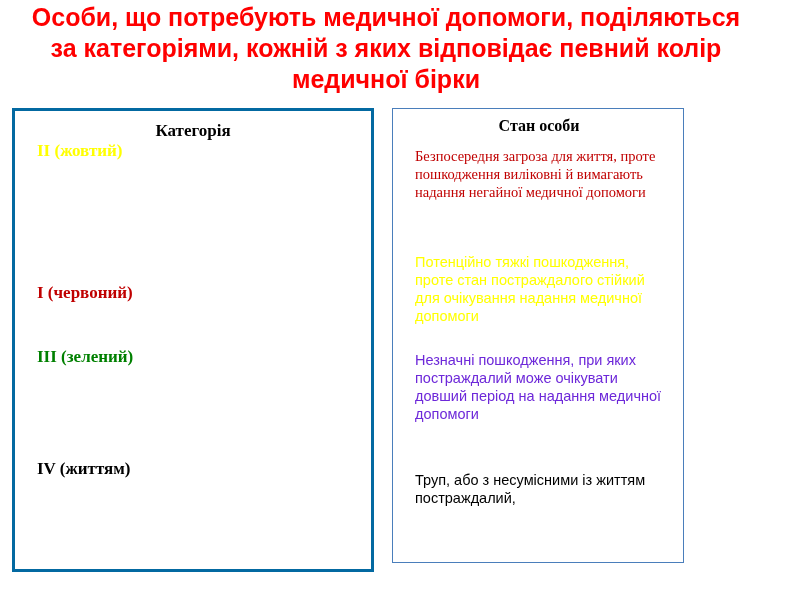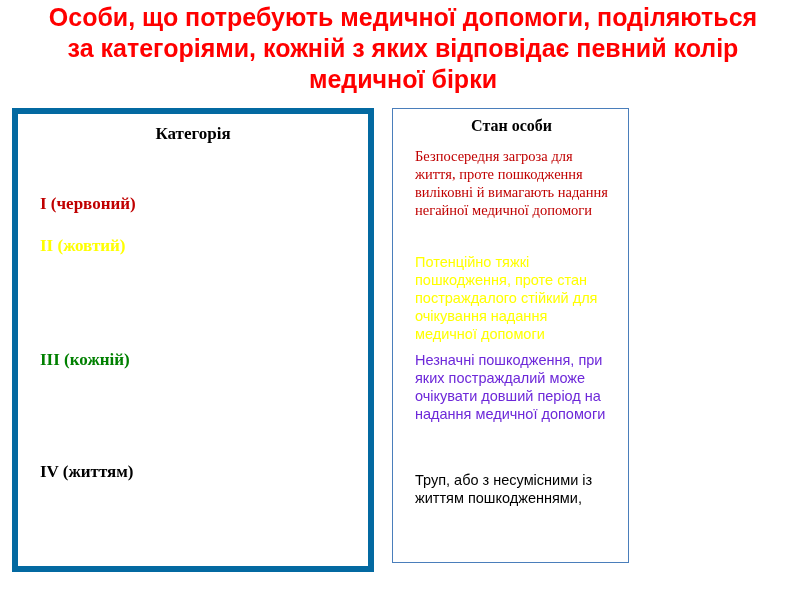--- a/index.html
+++ b/index.html
@@ -15,47 +15,47 @@
   .slide {
     position: relative;
     width: 800px;
     height: 600px;
     box-sizing: border-box;
   }
 
   .slide-title {
     position: absolute;
     top: 2px;
-    left: 33px;
+    left: 16px;
     width: 740px;
     text-align: center;
     font-family: "Liberation Sans", sans-serif;
     font-weight: bold;
     font-size: 25px;
     line-height: 31px;
     color: #ff0000;
     letter-spacing: 0px;
   }
 
   .left-panel {
     position: absolute;
     left: 12px;
     top: 108px;
     width: 362px;
     height: 464px;
-    border: 6px solid #0369a1;
+    border: 3px solid #0369a1;
     box-sizing: border-box;
     background: #ffffff;
   }
 
   .right-panel {
     position: absolute;
     left: 392px;
     top: 108px;
-    width: 237px;
+    width: 292px;
     height: 455px;
     border: 1px solid #4a7ebb;
     box-sizing: border-box;
     background: #ffffff;
     padding: 6px 8px 0 10px;
   }
 
   .col-head-left {
     text-align: center;
     font-family: "Liberation Serif", serif;
@@ -130,30 +130,30 @@
 </head>
 <body>
 
 <div class="slide">
 
   <div class="slide-title">Особи, що потребують медичної допомоги, поділяються за категоріями, кожній з яких відповідає певний колір медичної бірки</div>
 
   <div class="left-panel">
     <div class="col-head-left">Категорія</div>
     <ul class="cat-list">
+      <li class="cat-item cat-2">II (жовтий)</li>
       <li class="cat-item cat-1">I (червоний)</li>
-      <li class="cat-item cat-2">II (жовтий)</li>
-      <li class="cat-item cat-3">III (кожній)</li>
+      <li class="cat-item cat-3">III (зелений)</li>
       <li class="cat-item cat-4">IV (життям)</li>
     </ul>
   </div>
 
   <div class="right-panel">
     <div class="col-head-right">Стан особи</div>
     <ul class="state-list">
       <li class="state-item state-1">Безпосередня загроза для життя, проте пошкодження виліковні й вимагають надання негайної медичної допомоги</li>
       <li class="state-item state-2">Потенційно тяжкі пошкодження, проте стан постраждалого стійкий для очікування надання медичної допомоги</li>
       <li class="state-item state-3">Незначні пошкодження, при яких постраждалий може очікувати довший період на надання медичної допомоги</li>
-      <li class="state-item state-4">Труп, або з несумісними із життям пошкодженнями,</li>
+      <li class="state-item state-4">Труп, або з несумісними із життям постраждалий,</li>
     </ul>
   </div>
 
 </div>
 
 </body></html>

